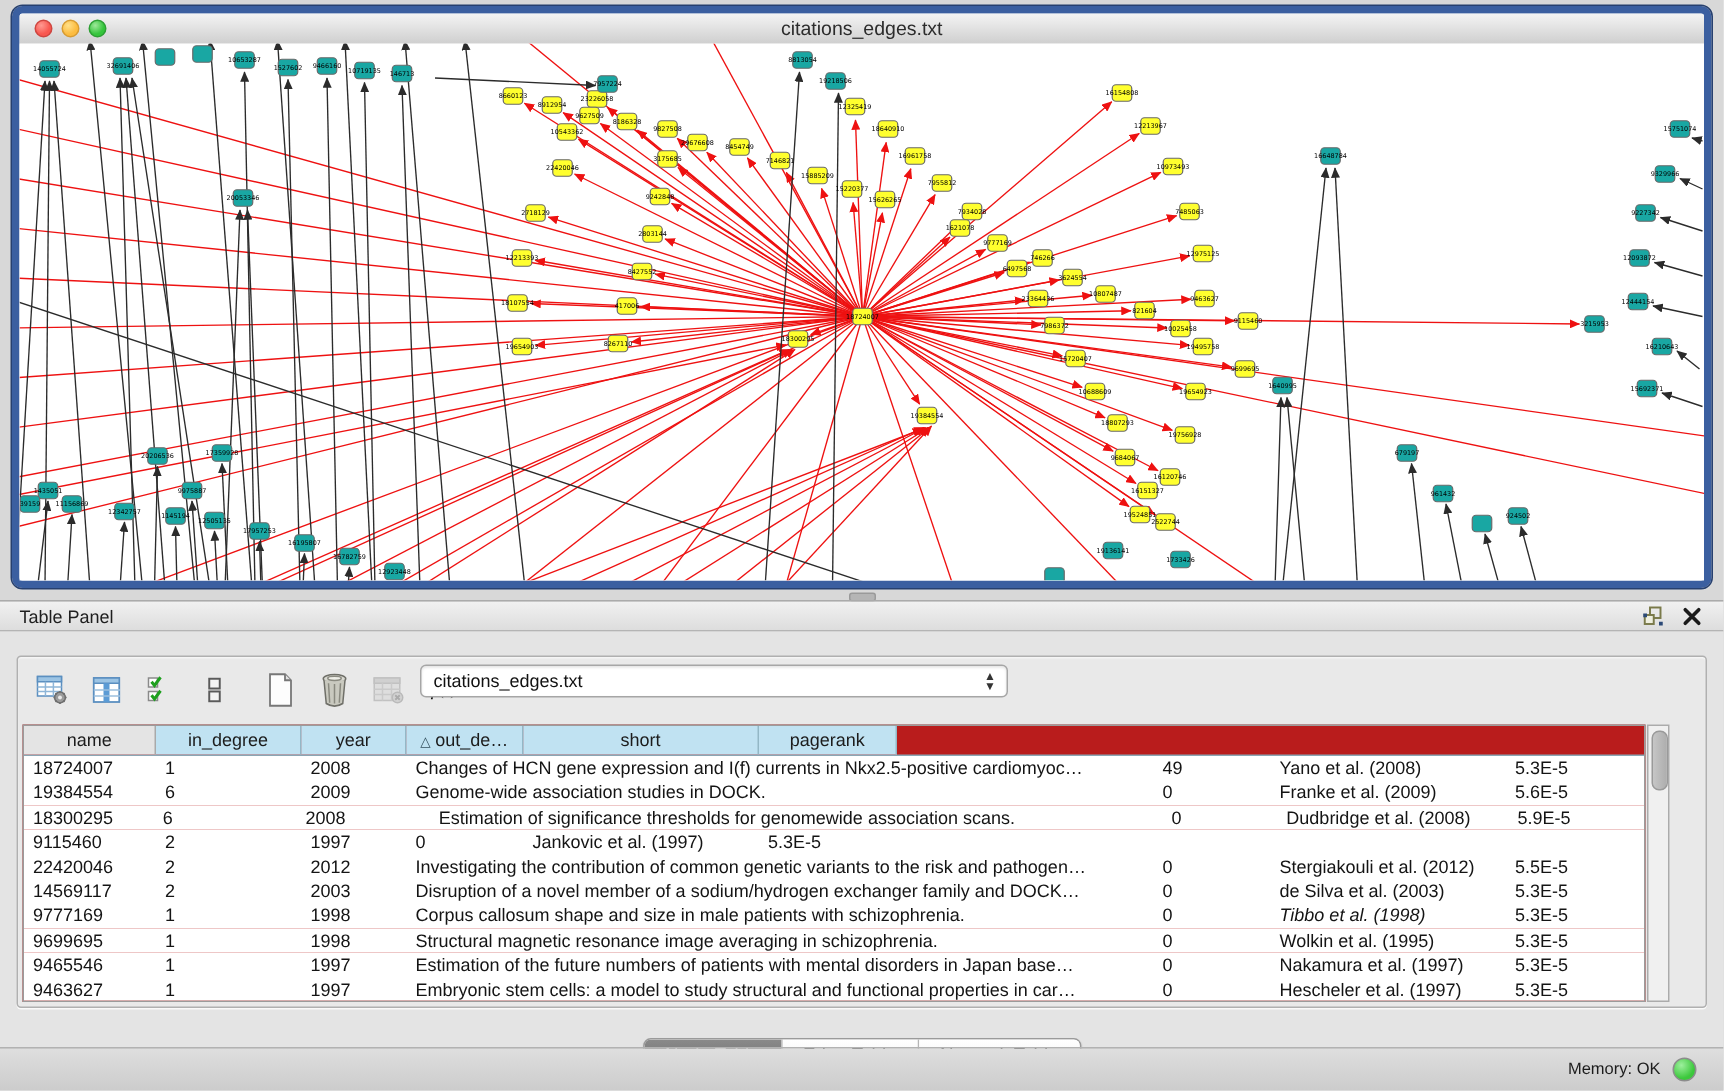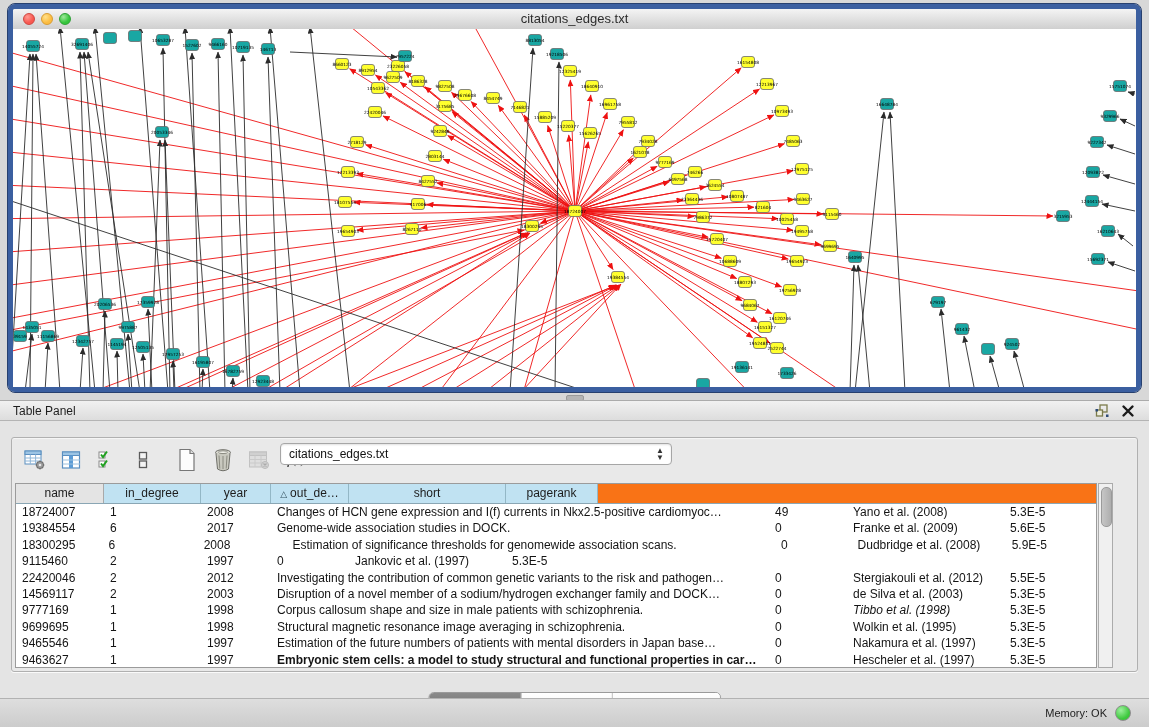--- a/index.html
+++ b/index.html
@@ -32,21 +32,21 @@
     box-shadow:0 1px 0 rgba(255,255,255,.8), inset 0 1px 1px rgba(255,255,255,.6);}
   #toolbar{position:absolute;left:10px;top:6px;height:32px;display:flex;align-items:center;gap:10px;}
   .tbtn{width:26px;height:26px;display:flex;align-items:center;justify-content:center;cursor:pointer;}
   #combo{position:absolute;left:268px;top:5px;width:392px;height:22px;box-sizing:border-box;
     background:#fff;border:1px solid #a6a6a6;border-radius:4px;box-shadow:inset 0 1px 2px rgba(0,0,0,.12);
     font-size:12px;color:#111;display:flex;align-items:center;cursor:pointer;}
   #combo-text{flex:1;padding-left:8px;}
   #combo-arrows{width:18px;text-align:center;color:#333;font-size:8px;line-height:7px;padding-right:2px;}
   
   #table-box{position:absolute;left:3px;top:45px;width:1082px;height:185px;box-sizing:border-box;
-    background:#f97316;border:1px solid #9b9b9b;overflow:hidden;}
+    background:#b91c1c;border:1px solid #9b9b9b;overflow:hidden;}
   #thead{display:flex;height:19px;border-bottom:1px solid #8aa6b4;}
   .hcell{box-sizing:border-box;height:19px;line-height:18px;font-size:12px;color:#1c1c1c;text-align:center;
     background:#c0e2f2;border-right:1px solid #93b7c6;overflow:hidden;white-space:nowrap;}
   .hcell.gray{background:#e4e4e4;border-right:1px solid #a9a9a9;}
   .sort-glyph{font-size:9px;color:#33505e;margin-right:3px;}
   .trow{display:flex;height:16.4px;background:#fff;}
   .tcell{box-sizing:border-box;padding-left:6px;font-size:12px;line-height:16px;color:#141414;
     overflow:hidden;white-space:nowrap;}
   #vscroll{position:absolute;left:1086px;top:45px;width:15px;height:185px;box-sizing:border-box;
     background:#f0f0f0;border:1px solid #ababab;}
@@ -745,21 +745,21 @@
             <div class="tcell" style="width: 97px;">1</div>
             <div class="tcell" style="width: 70px;">2008</div>
             <div class="tcell" style="width: 498px;">Changes of HCN gene expression and I(f) currents in Nkx2.5-positive cardiomyoc…</div>
             <div class="tcell" style="width: 78px;">49</div>
             <div class="tcell" style="width: 157px;">Yano et al. (2008)</div>
             <div class="tcell" style="width: 92px;">5.3E-5</div>
           </div>
           <div class="trow">
             <div class="tcell" style="width: 88px;">19384554</div>
             <div class="tcell" style="width: 97px;">6</div>
-            <div class="tcell" style="width: 70px;">2017</div>
+            <div class="tcell" style="width: 70px;">2009</div>
             <div class="tcell" style="width: 498px;">Genome-wide association studies in DOCK.</div>
             <div class="tcell" style="width: 78px;">0</div>
             <div class="tcell" style="width: 157px;">Franke et al. (2009)</div>
             <div class="tcell" style="width: 92px;">5.6E-5</div>
           </div>
           <div class="trow">
             <div class="tcell" style="width: 88px;">18300295</div>
             <div class="tcell" style="width: 97px;">6</div>
             <div class="tcell" style="width: 70px;">2008</div>
             <div class="tcell" style="width: 498px; margin-left: 20px;">Estimation of significance thresholds for genomewide association scans.</div>
@@ -817,21 +817,21 @@
             <div class="tcell" style="width: 70px;">1997</div>
             <div class="tcell" style="width: 498px;">Estimation of the future numbers of patients with mental disorders in Japan base…</div>
             <div class="tcell" style="width: 78px;">0</div>
             <div class="tcell" style="width: 157px;">Nakamura et al. (1997)</div>
             <div class="tcell" style="width: 92px;">5.3E-5</div>
           </div>
           <div class="trow">
             <div class="tcell" style="width: 88px;">9463627</div>
             <div class="tcell" style="width: 97px;">1</div>
             <div class="tcell" style="width: 70px;">1997</div>
-            <div class="tcell" style="width: 498px; font-weight: bold;">Embryonic stem cells: a model to study structural and functional properties in car…</div>
+            <div class="tcell" style="width: 498px;">Embryonic stem cells: a model to study structural and functional properties in car…</div>
             <div class="tcell" style="width: 78px;">0</div>
             <div class="tcell" style="width: 157px;">Hescheler et al. (1997)</div>
             <div class="tcell" style="width: 92px;">5.3E-5</div>
           </div>
         </div>
     </div>
     <div id="vscroll">
       <div id="vthumb"></div>
     </div>
     <div id="tabs">

